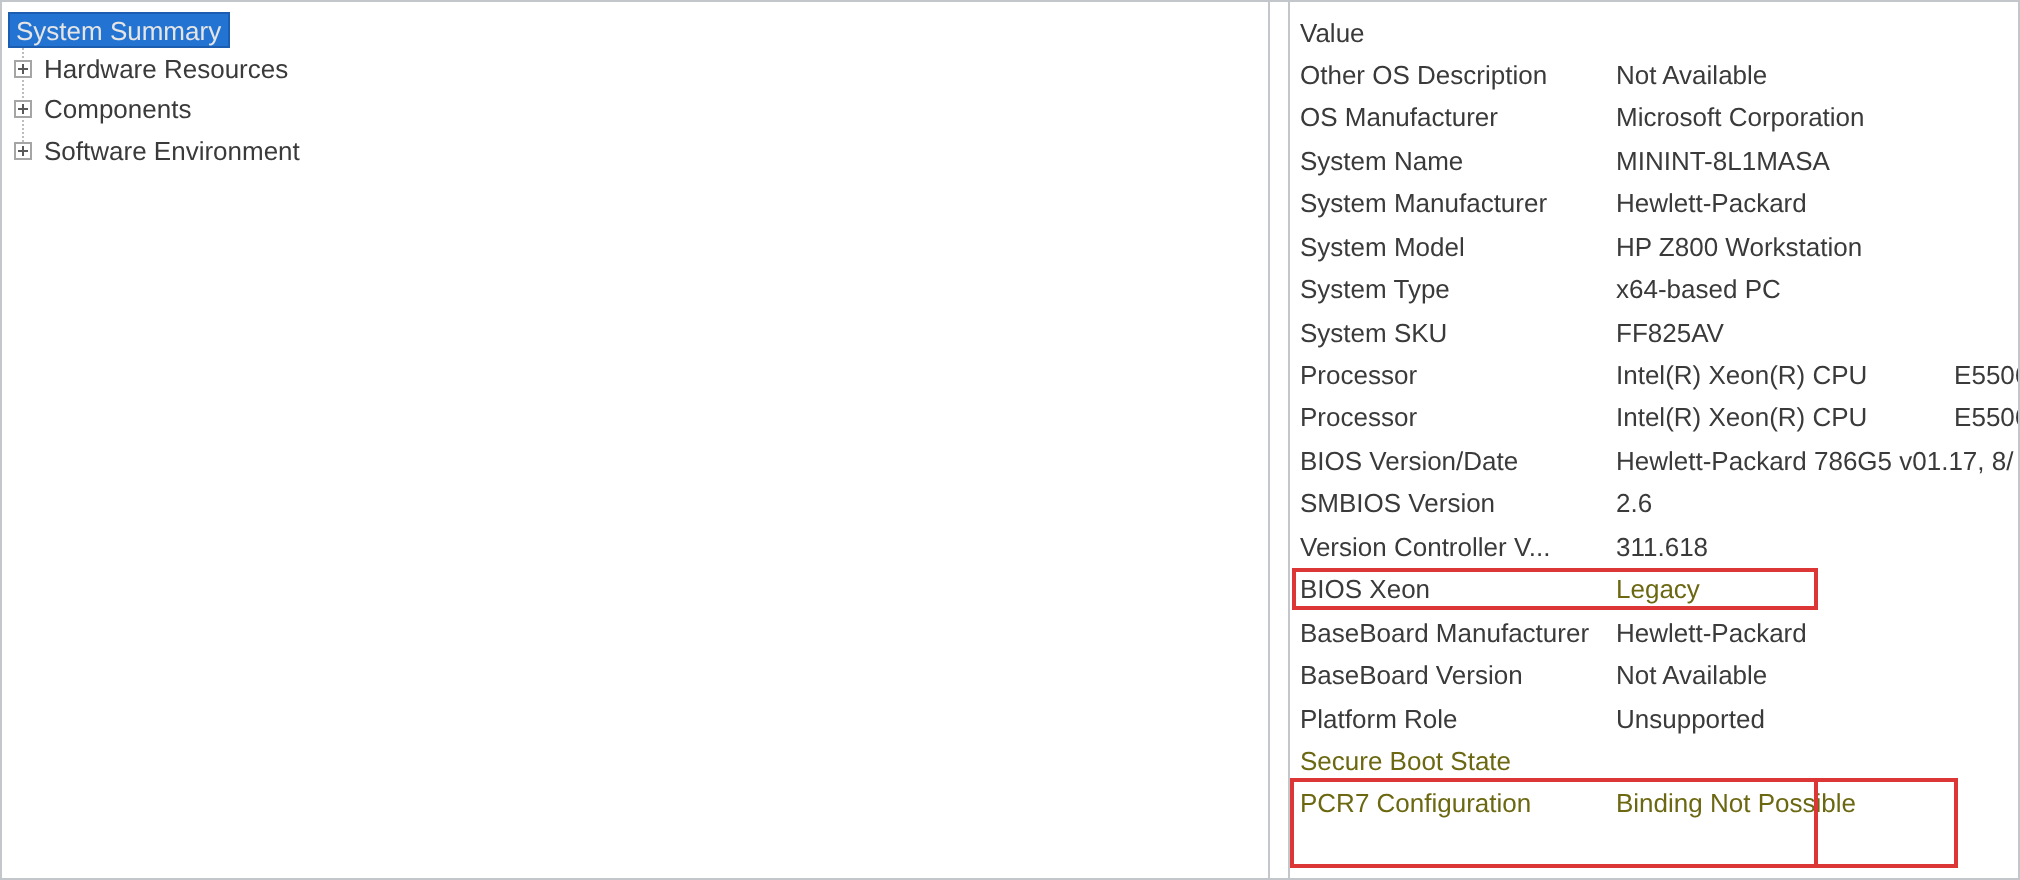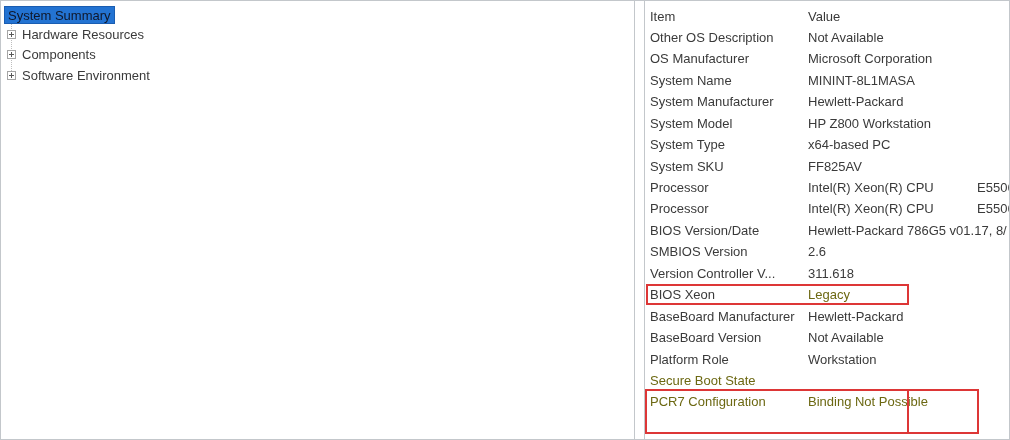--- a/index.html
+++ b/index.html
@@ -45,21 +45,21 @@
   .plus-box::before{
     content:"";position:absolute;left:1px;top:3px;width:5px;height:1px;background:#595959;
   }
   .plus-box::after{
     content:"";position:absolute;left:3px;top:1px;width:1px;height:5px;background:#595959;
   }
   .tree-label{display:inline-block;}
   .tree-label.selected{
     margin-left:3px;padding:0 3px;height:18px;line-height:17px;
     background:var(--selection-blue);border:1px solid var(--selection-border);
-    color:#0f172a;
+    color:#e5e5e5;
   }
   
   .pane-splitter{width:9px;flex:none;background:#fff;}
   
   .right-pane{
     flex:1;border-left:1px solid var(--border);
     padding:4.5px 0 0 5px;overflow:hidden;background:#fff;
   }
   .row{height:21.45px;line-height:21.45px;display:flex;white-space:pre;}
   .cell-item{width:158px;flex:none;overflow:hidden;}
@@ -98,21 +98,20 @@
     <span class="plus-box"></span>
     <span class="tree-label">Software Environment</span>
   </div>
       </div>
   </div>
 
   <div class="pane-splitter"></div>
 
   <div class="right-pane">
     <div class="row">
-      <div class="cell-item">Item</div>
       <div class="cell-value">Value</div>
     </div>
     <div>
         <div class="row">
     <div class="cell-item">Other OS Description</div>
     <div class="cell-value">Not Available</div>
   </div>
         <div class="row">
     <div class="cell-item">OS Manufacturer</div>
     <div class="cell-value">Microsoft Corporation</div>
@@ -164,21 +163,21 @@
         <div class="row">
     <div class="cell-item">BaseBoard Manufacturer</div>
     <div class="cell-value">Hewlett-Packard</div>
   </div>
         <div class="row">
     <div class="cell-item">BaseBoard Version</div>
     <div class="cell-value">Not Available</div>
   </div>
         <div class="row">
     <div class="cell-item">Platform Role</div>
-    <div class="cell-value">Workstation</div>
+    <div class="cell-value">Unsupported</div>
   </div>
         <div class="row">
     <div class="cell-item hl">Secure Boot State</div>
   </div>
         <div class="row">
     <div class="cell-item hl">PCR7 Configuration</div>
     <div class="cell-value hl">Binding Not Possible</div>
   </div>
       </div>
   </div>

